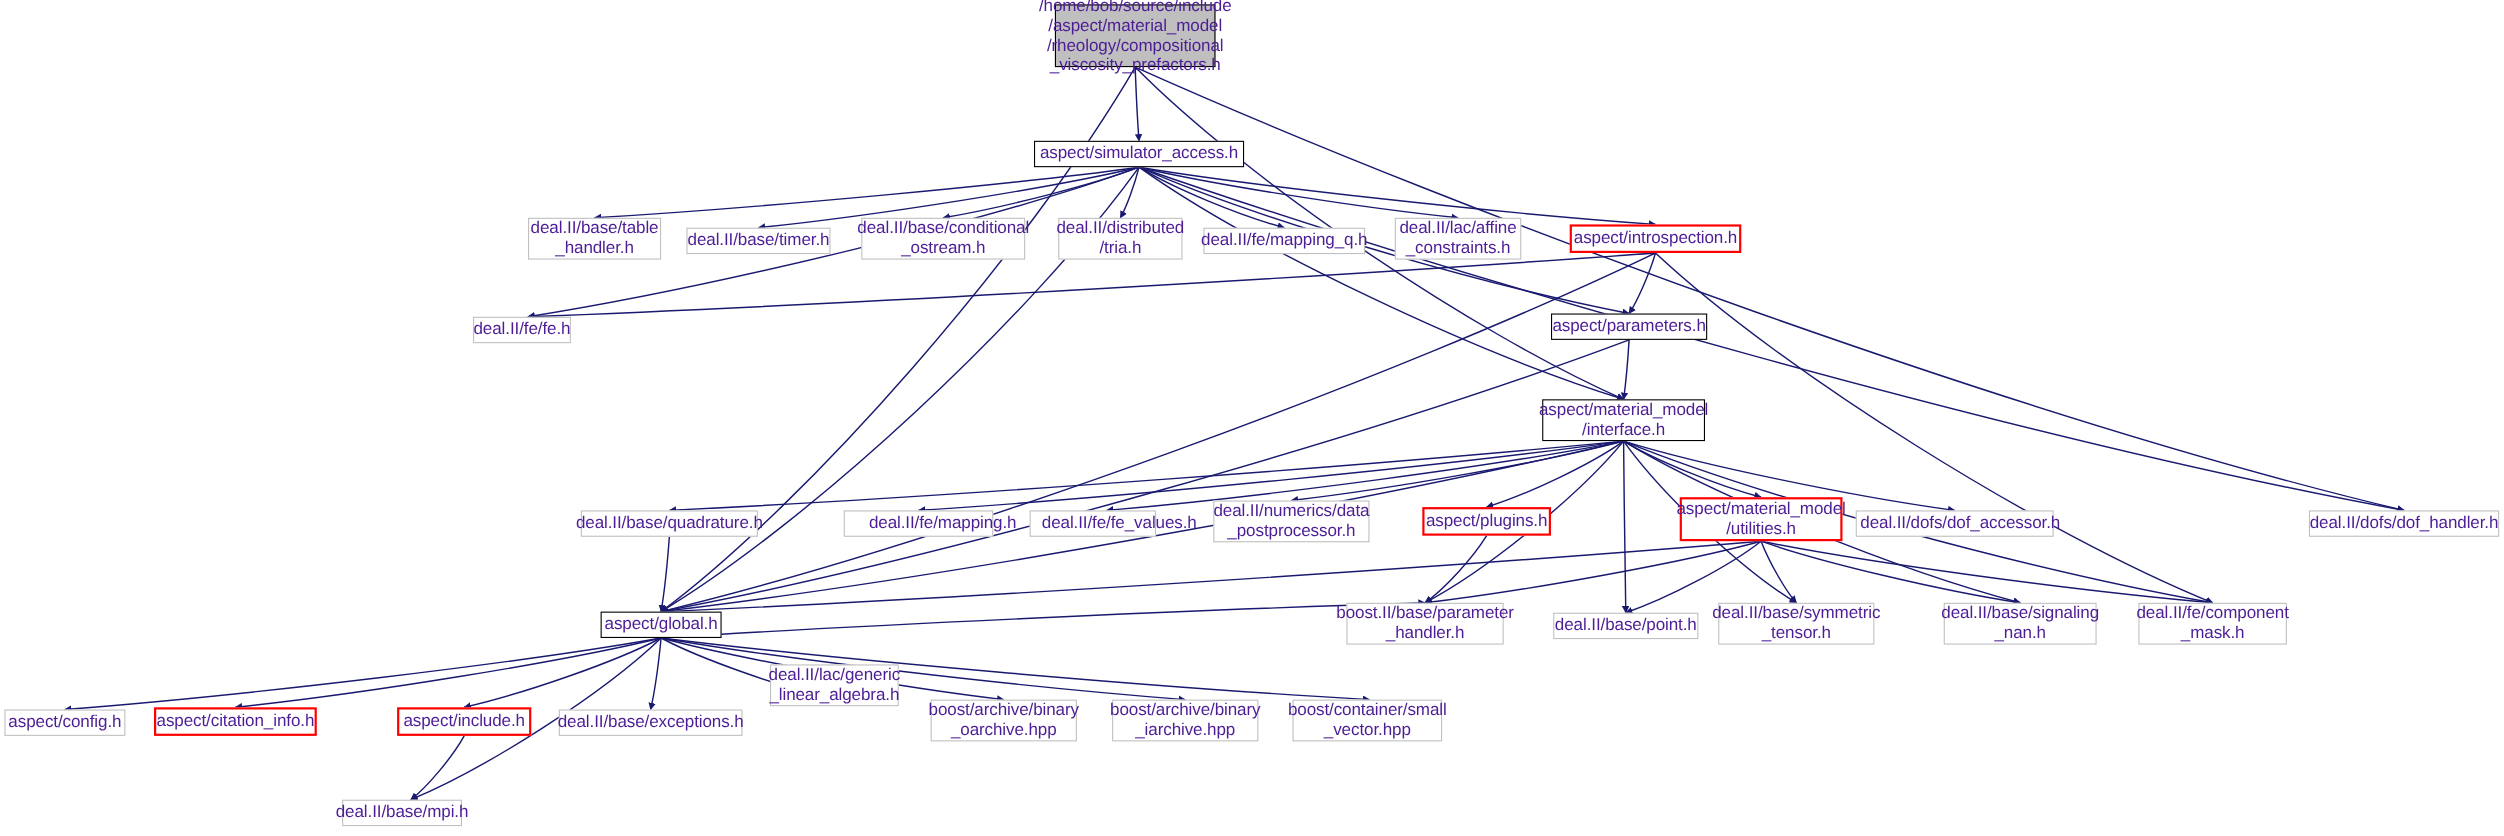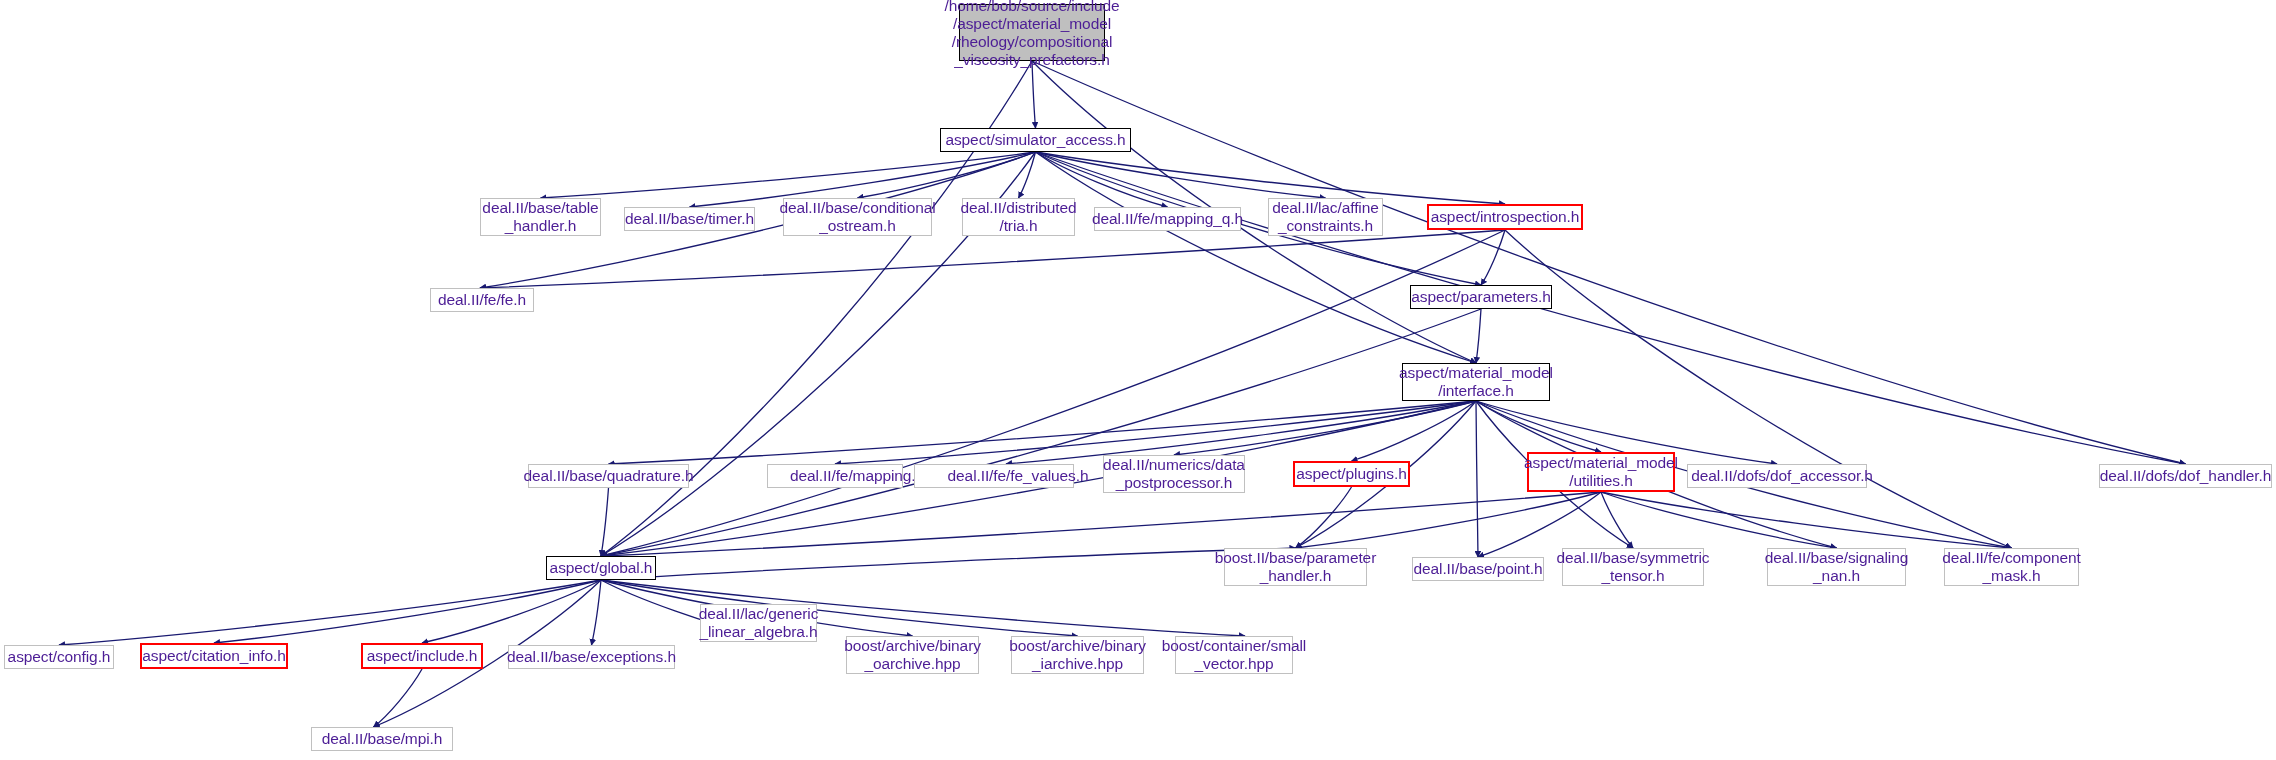--- a/index.html
+++ b/index.html
@@ -127,27 +127,27 @@
 _handler.h</div>
       <div class="node plain" style="left: 624px; top: 207px; width: 131px; height: 24px;">deal.II/base/timer.h</div>
       <div class="node plain" style="left: 783px; top: 198px; width: 149px; height: 38px;">deal.II/base/conditional
 _ostream.h</div>
       <div class="node plain" style="left: 962px; top: 198px; width: 113px; height: 38px;">deal.II/distributed
 /tria.h</div>
       <div class="node plain" style="left: 1094px; top: 207px; width: 147px; height: 24px;">deal.II/fe/mapping_q.h</div>
       <div class="node plain" style="left: 1268px; top: 198px; width: 115px; height: 38px;">deal.II/lac/affine
 _constraints.h</div>
       <div class="node red" style="left: 1427px; top: 204px; width: 156px; height: 26px;">aspect/introspection.h</div>
-      <div class="node plain" style="left: 430px; top: 288px; width: 104px; height: 24px;">deal.II/fe/fe.h</div>
+      <div class="node plain" style="left: 430px; top: 288px; width: 89px; height: 24px;">deal.II/fe/fe.h</div>
       <div class="node solid" style="left: 1410px; top: 285px; width: 142px; height: 24px;">aspect/parameters.h</div>
       <div class="node solid" style="left: 1402px; top: 363px; width: 148px; height: 38px;">aspect/material_model
 /interface.h</div>
       <div class="node plain" style="left: 528px; top: 464px; width: 161px; height: 24px;">deal.II/base/quadrature.h</div>
       <div class="node plain" style="left: 767px; top: 464px; width: 136px; height: 24px; padding-left: 44px;">deal.II/fe/mapping.h</div>
-      <div class="node plain" style="left: 914px; top: 464px; width: 160px; height: 24px; padding-left: 48px;">deal.II/fe/fe_values.h</div>
+      <div class="node plain" style="left: 936px; top: 464px; width: 115px; height: 24px; padding-left: 48px;">deal.II/fe/fe_values.h</div>
       <div class="node plain" style="left: 1103px; top: 455px; width: 142px; height: 38px;">deal.II/numerics/data
 _postprocessor.h</div>
       <div class="node red" style="left: 1293px; top: 461px; width: 117px; height: 26px;">aspect/plugins.h</div>
       <div class="node red" style="left: 1527px; top: 452px; width: 148px; height: 40px;">aspect/material_model
 /utilities.h</div>
       <div class="node plain" style="left: 1687px; top: 464px; width: 180px; height: 24px; padding-left: 10px;">deal.II/dofs/dof_accessor.h</div>
       <div class="node plain" style="left: 2099px; top: 464px; width: 173px; height: 24px;">deal.II/dofs/dof_handler.h</div>
       <div class="node solid" style="left: 546px; top: 556px; width: 110px; height: 24px;">aspect/global.h</div>
       <div class="node plain" style="left: 1224px; top: 548px; width: 143px; height: 38px;">boost.II/base/parameter
 _handler.h</div>
@@ -161,17 +161,17 @@
       <div class="node plain" style="left: 4px; top: 645px; width: 110px; height: 24px;">aspect/config.h</div>
       <div class="node red" style="left: 140px; top: 643px; width: 148px; height: 26px;">aspect/citation_info.h</div>
       <div class="node red" style="left: 361px; top: 643px; width: 122px; height: 26px;">aspect/include.h</div>
       <div class="node plain" style="left: 508px; top: 645px; width: 167px; height: 24px;">deal.II/base/exceptions.h</div>
       <div class="node plain" style="left: 700px; top: 604px; width: 117px; height: 38px;">deal.II/lac/generic
 _linear_algebra.h</div>
       <div class="node plain" style="left: 846px; top: 636px; width: 133px; height: 38px;">boost/archive/binary
 _oarchive.hpp</div>
       <div class="node plain" style="left: 1011px; top: 636px; width: 133px; height: 38px;">boost/archive/binary
 _iarchive.hpp</div>
-      <div class="node plain" style="left: 1175px; top: 636px; width: 118px; height: 38px;">boost/container/small
+      <div class="node plain" style="left: 1175px; top: 636px; width: 136px; height: 38px;">boost/container/small
 _vector.hpp</div>
-      <div class="node plain" style="left: 311px; top: 727px; width: 142px; height: 24px;">deal.II/base/mpi.h</div>
+      <div class="node plain" style="left: 311px; top: 727px; width: 109px; height: 24px;">deal.II/base/mpi.h</div>
     </div>
 </div>
 
 </body></html>

